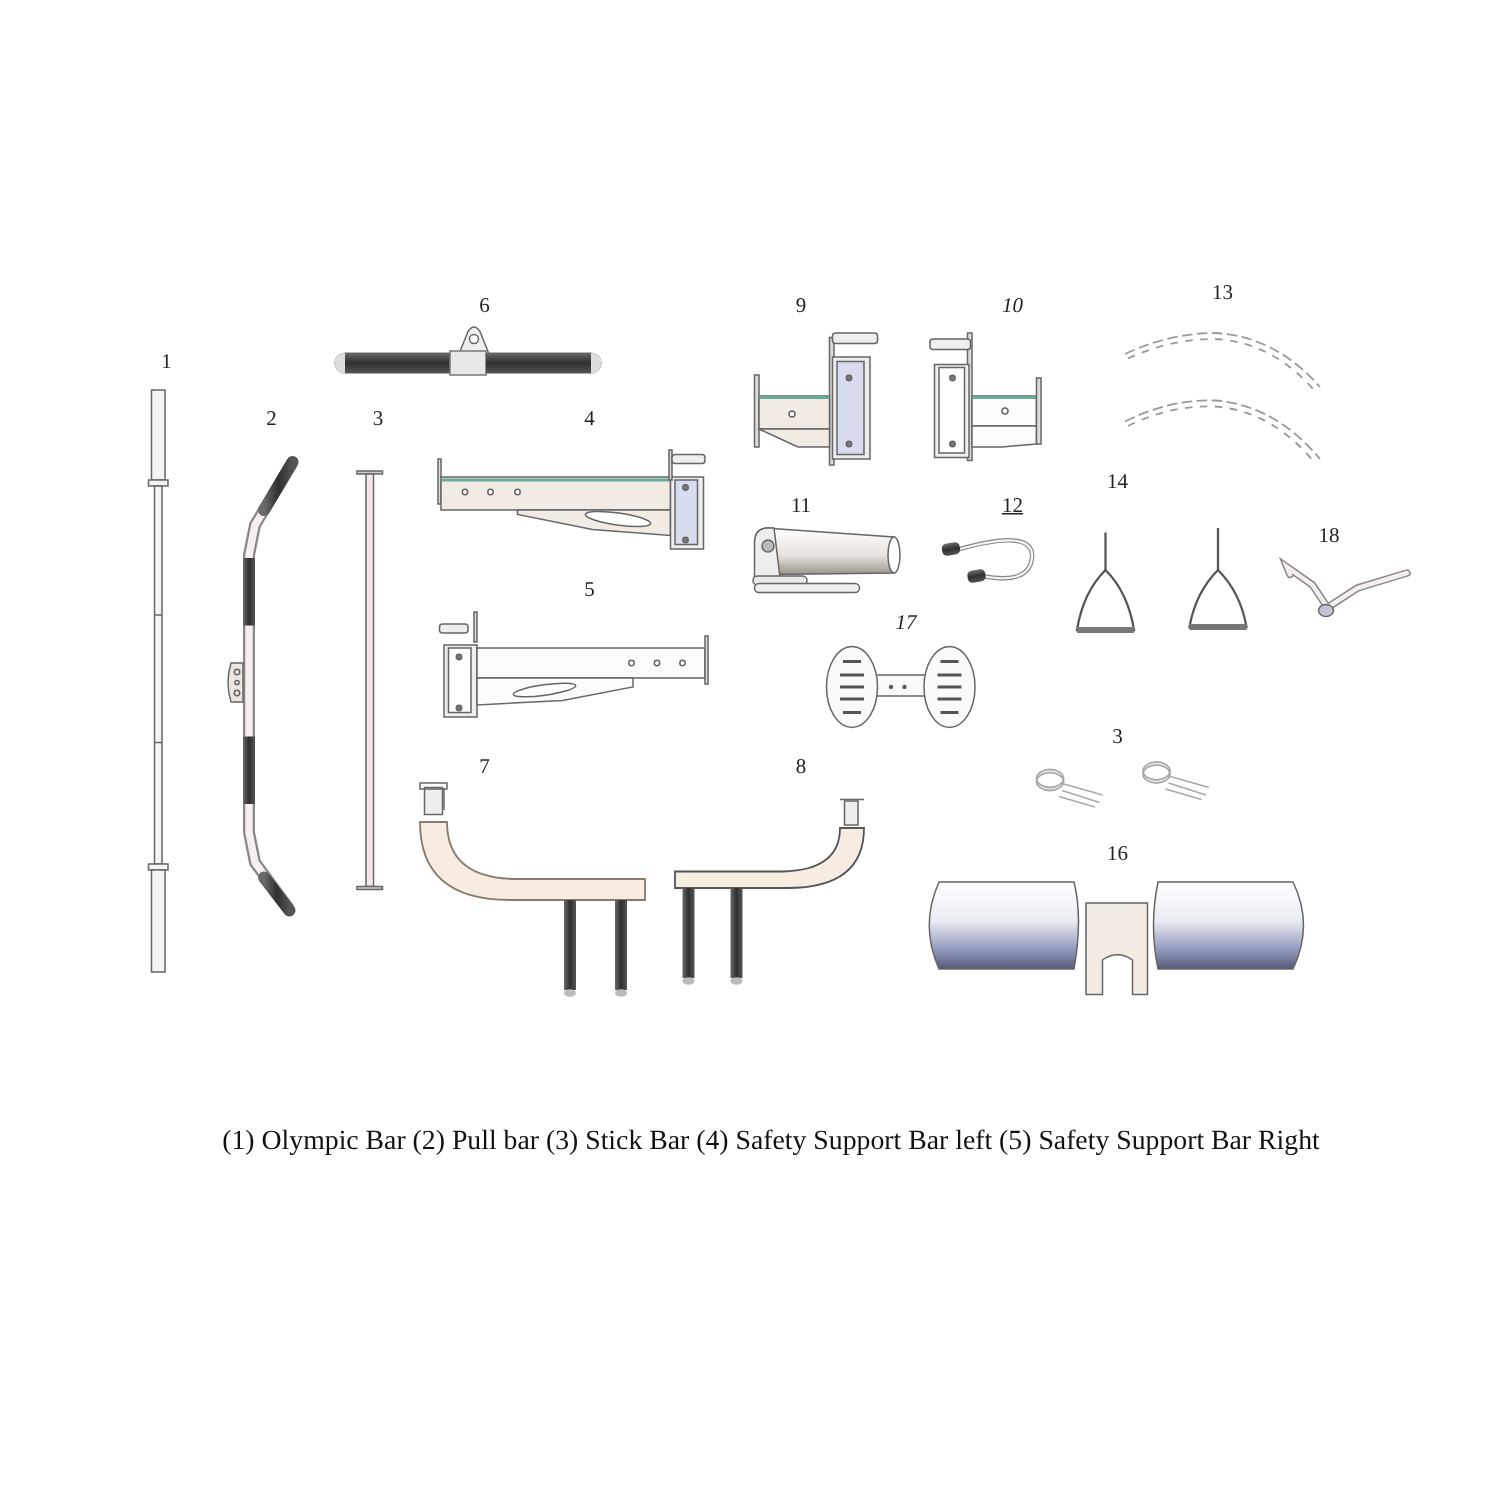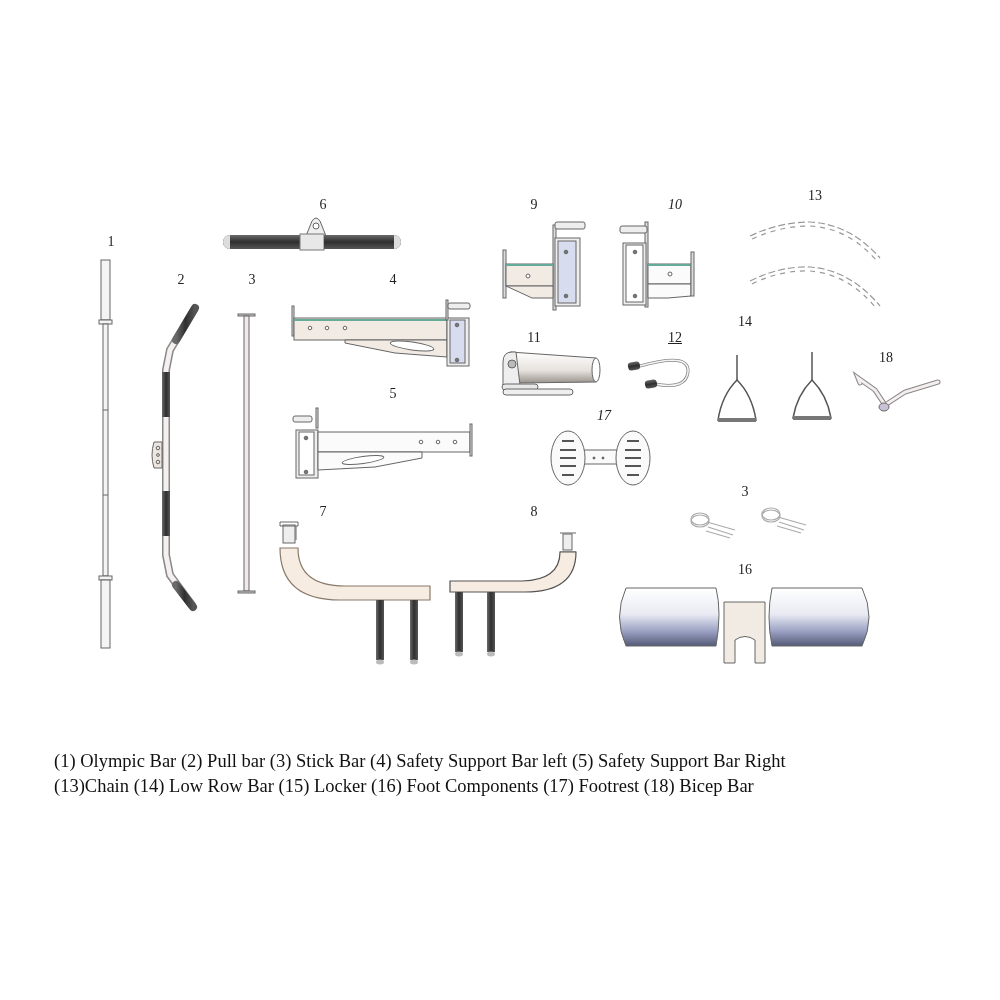--- a/index.html
+++ b/index.html
@@ -1,20 +1,20 @@
 <!DOCTYPE html>
 <html><head>
 <meta charset="utf-8">
 <style>
   html, body { margin:0; padding:0; background:#ffffff; }
   body { width:1000px; height:1000px; position:relative; overflow:hidden; font-family:"Liberation Serif", serif; }
   .label { position:absolute; font-size:14px; color:#222; font-family:"Liberation Serif", serif; transform:translateX(-50%); }
   #drawing { position:absolute; left:0; top:0; }
   .caption { position:absolute; left:54px; top:749px; width:920px; font-size:18.5px; line-height:24.5px; color:#111; font-family:"Liberation Serif", serif; }
-  .caption-line { white-space:nowrap; }
+  .caption-line { white-space:nowrap;text-align:center; }
 </style>
 </head>
 <body>
 
 <div class="label" style="left:111px;top:234px;">1</div>
 <div class="label" style="left:181px;top:272px;">2</div>
 <div class="label" style="left:252px;top:272px;">3</div>
 <div class="label" style="left:393px;top:272px;">4</div>
 <div class="label" style="left:393px;top:386px;">5</div>
 <div class="label" style="left:323px;top:197px;">6</div>
@@ -245,14 +245,13 @@
 
   <g stroke="#666" stroke-width="1">
     <path d="M626 588 L716 588 Q722 612 716 646 L626 646 Q613 617 626 588 Z" fill="url(#rollGrad)"></path>
     <path d="M772 588 L862 588 Q876 617 862 646 L772 646 Q766 617 772 588 Z" fill="url(#rollGrad)"></path>
     <path d="M724 602 L765 602 L765 663 L755 663 L755 640 Q745 633 735 640 L735 663 L724 663 Z" fill="#f2ebe4"></path>
   </g>
 </svg>
 
 <div class="caption">
   <div class="caption-line">(1) Olympic Bar  (2) Pull bar  (3) Stick Bar  (4) Safety Support Bar left  (5) Safety Support Bar Right</div>
-  <div class="caption-line">(13)Chain (14) Low Row Bar  (15) Locker (16) Foot Components (17) Footrest  (18) Bicep Bar</div>
 </div>
 
 </body></html>

